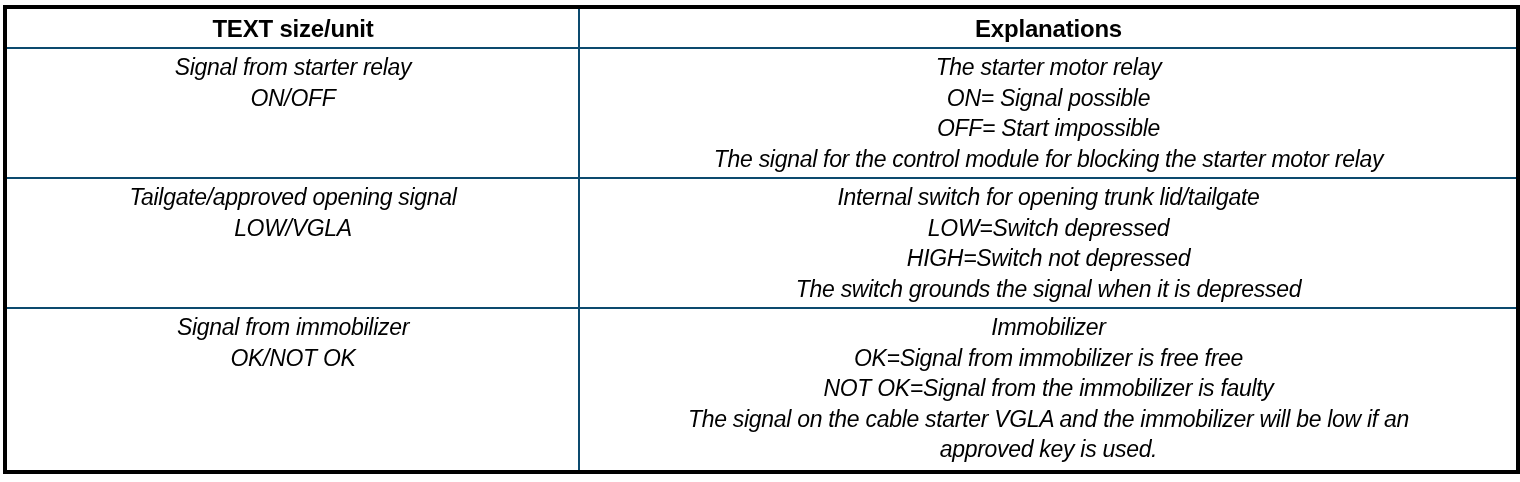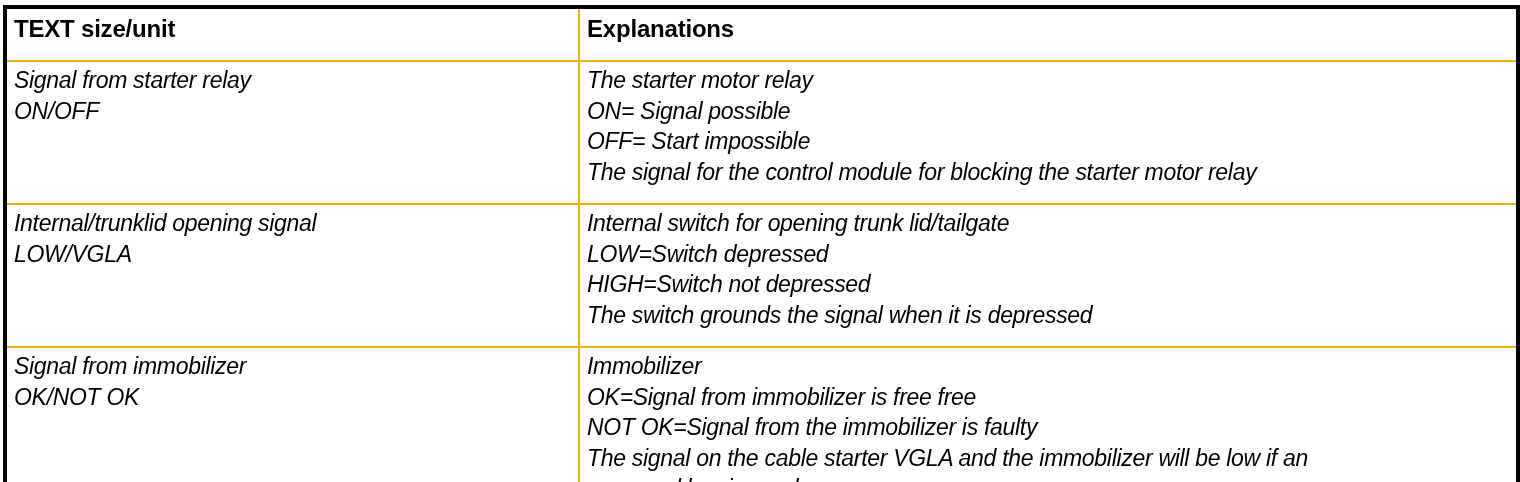--- a/index.html
+++ b/index.html
@@ -24,24 +24,24 @@
     left: 3px;
     top: 5px;
     width: 1513px;
     border-collapse: collapse;
     table-layout: fixed;
     border: 4px solid #000000;
   }
   col.col-text { width: 574px; }
   col.col-expl { width: 939px; }
   th, td {
-    border: 2px solid #eab308;
+    border: 2px solid #0c4a6e;
     vertical-align: top;
-    text-align: left;
-    padding: 3px 6px 16px 7px;
+    text-align: center;
+    padding: 3px 6px 3px 7px;
     overflow: hidden;
   }
   th {
     font-weight: bold;
     font-size: 24px;
     line-height: 30px;
     height: 40px;
     padding-top: 5px;
     letter-spacing: -0.2px;
   }
@@ -81,21 +81,21 @@
         </td>
         <td>
           <div class="line">The starter motor relay</div>
           <div class="line">ON= Signal possible</div>
           <div class="line">OFF= Start impossible</div>
           <div class="line">The signal for the control module for blocking the starter motor relay</div>
         </td>
       </tr>
       <tr class="row-h1">
         <td>
-          <div class="line">Internal/trunklid opening signal</div>
+          <div class="line">Tailgate/approved opening signal</div>
           <div class="line">LOW/VGLA</div>
         </td>
         <td>
           <div class="line">Internal switch for opening trunk lid/tailgate</div>
           <div class="line">LOW=Switch depressed</div>
           <div class="line">HIGH=Switch not depressed</div>
           <div class="line">The switch grounds the signal when it is depressed</div>
         </td>
       </tr>
       <tr class="row-h2">

